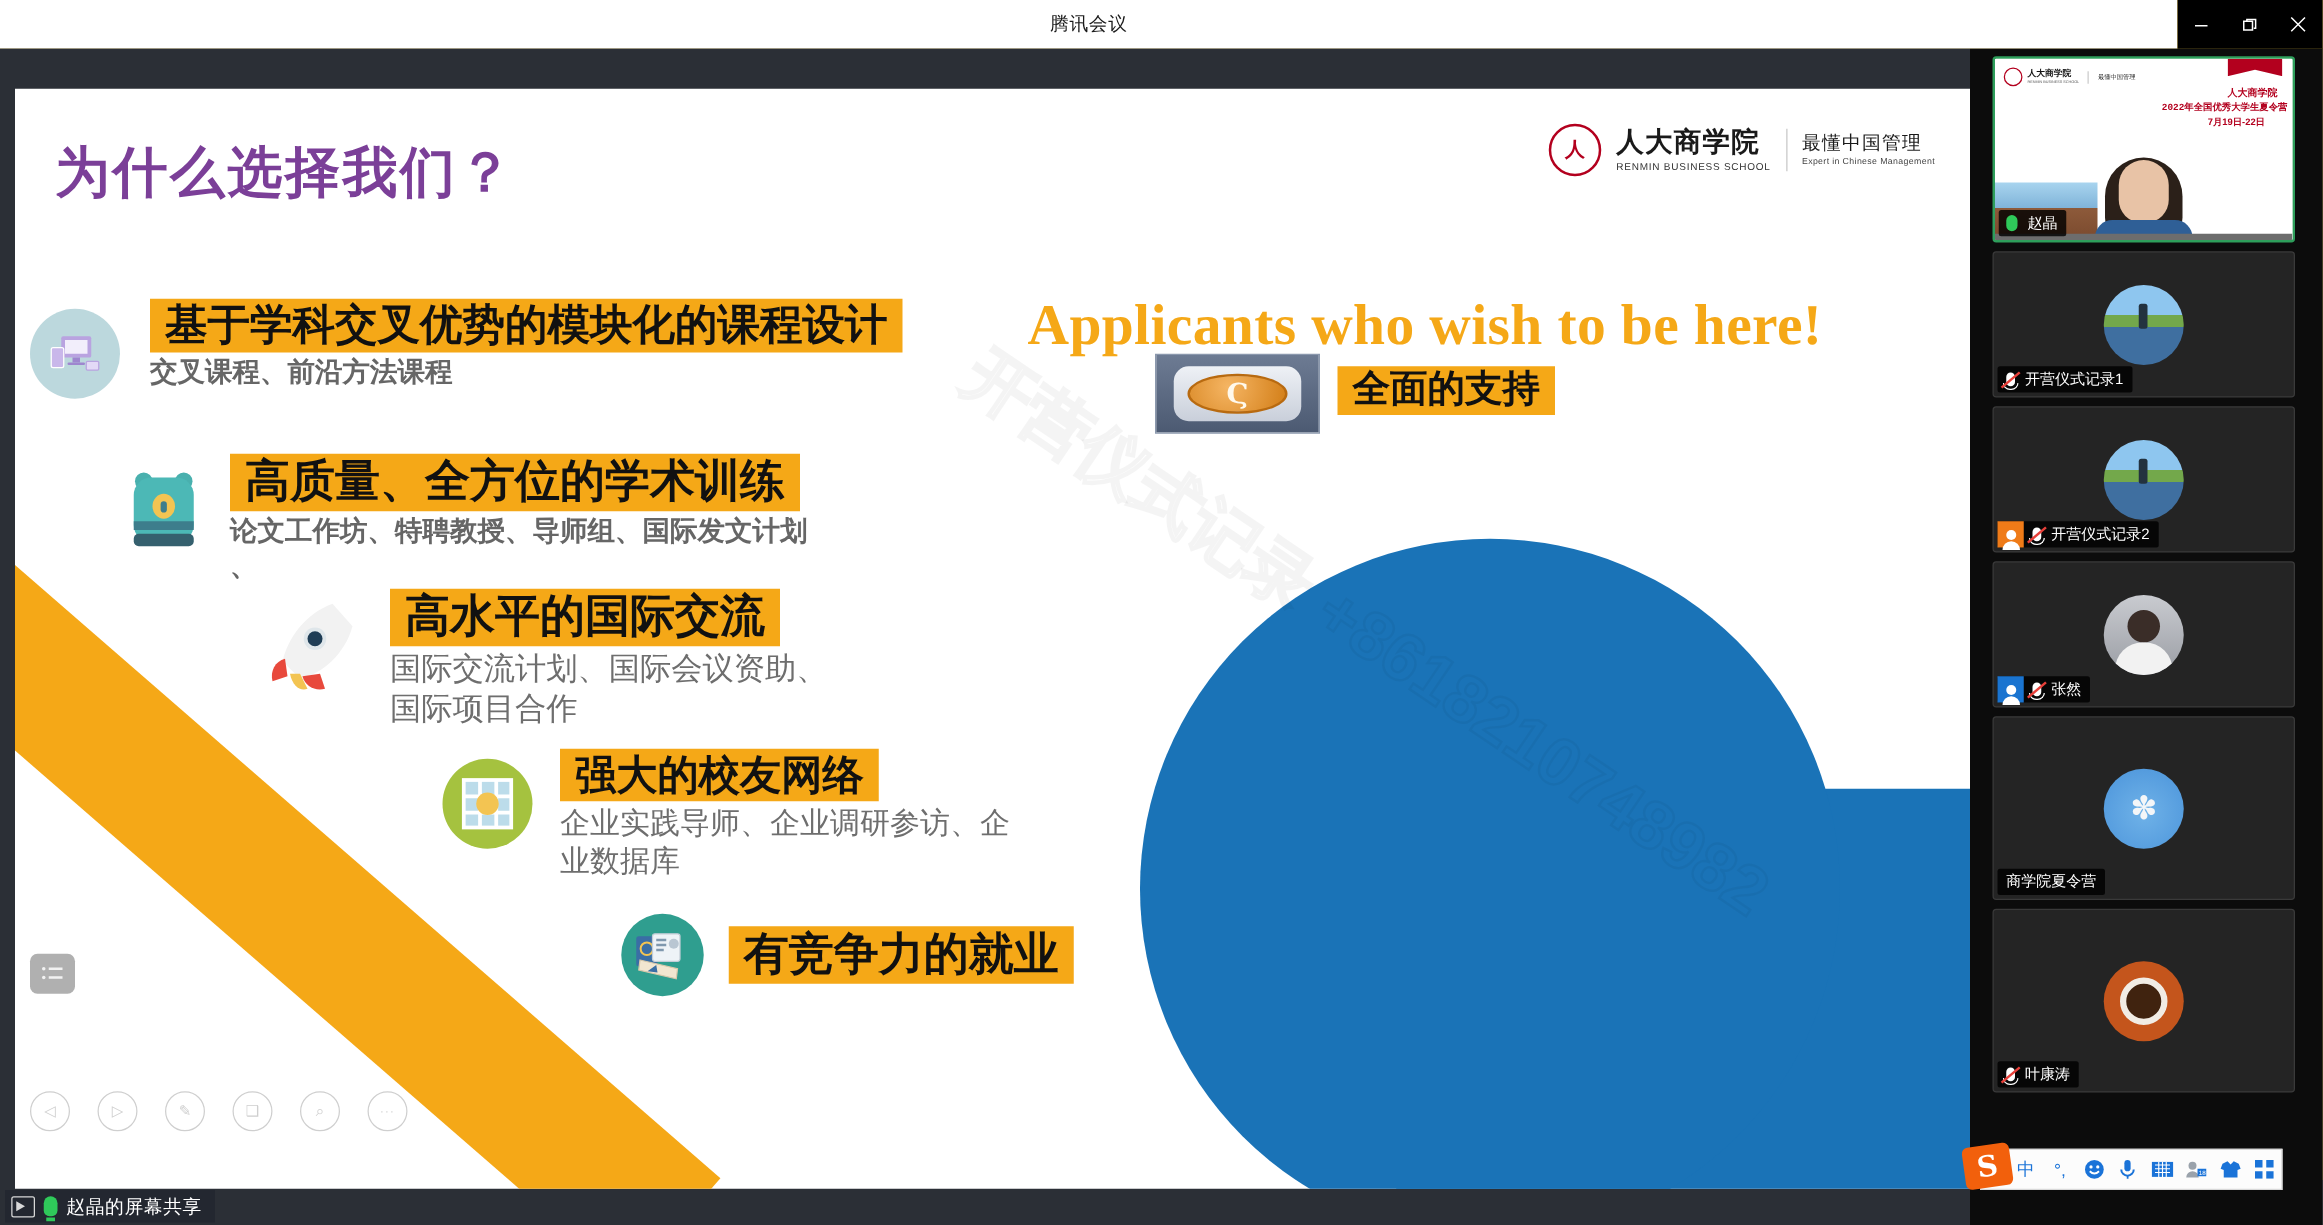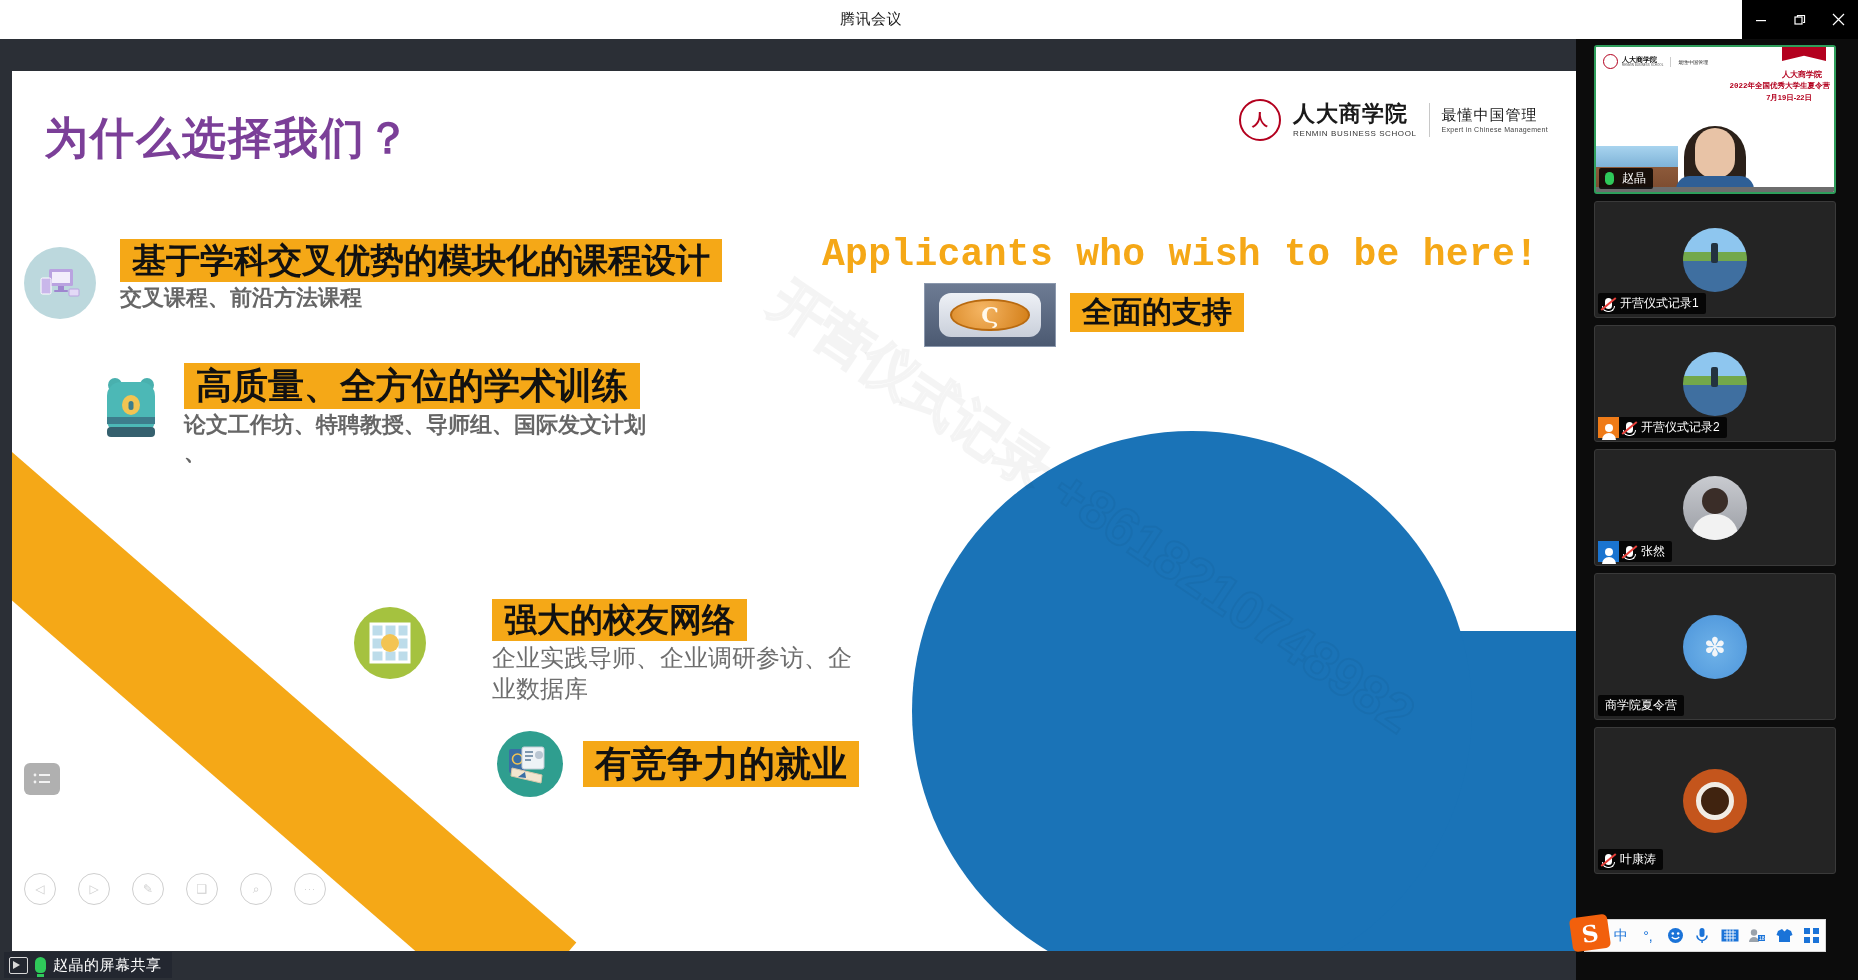--- a/index.html
+++ b/index.html
@@ -58,22 +58,22 @@
   
   .row{position:absolute;display:flex;align-items:flex-start;}
   .ico{flex:0 0 auto;border-radius:50%;display:flex;align-items:center;justify-content:center;}
   .hl{display:inline-block;background:#f5a817;color:#111;
       font-family:"DejaVu Serif","Liberation Serif",serif;font-weight:bold;
       padding:1px 12px;line-height:1.22;}
   .sub{color:#6e6e6e;line-height:1.28;margin-top:2px;
        font-family:"DejaVu Serif","Liberation Serif",serif;}
   .sub.bold{font-weight:bold;font-family:"Liberation Sans","DejaVu Sans",sans-serif;color:#666;}
 
-  .eng{position:absolute;color:#f5a817;font-weight:bold;font-size:38px;letter-spacing:.3px;
-       font-family:Liberation Mono, monospace;}
+  .eng{position:absolute;color:#f5a817;font-weight:bold;font-size:46px;letter-spacing:.3px;
+       font-family:Liberation Serif, serif;}
 
   .chip{position:absolute;background:linear-gradient(#6d7b93,#4c5a72);
         border:1px solid #8b98ad;display:flex;align-items:center;justify-content:center;}
   .chip-in{width:78%;height:72%;border-radius:12px;background:linear-gradient(#eef1f6,#c9cfda);
            display:flex;align-items:center;justify-content:center;}
   .chip-oval{width:74%;height:62%;border-radius:50%;
              background:radial-gradient(circle at 40% 30%,#f5b563,#d27d16);
              border:2px solid #b86a10;display:flex;align-items:center;justify-content:center;
              color:#fff9ec;font-size:22px;font-weight:bold;font-family:"DejaVu Serif",serif;}
 
@@ -249,22 +249,38 @@
                 <rect x="26.5" y="28" width="5" height="9" rx="2.5" fill="#3d7d8c"></rect>
               </svg>
             </div>
             <div style="margin-left:22px;">
               <div class="hl" style="font-size:36px;">高质量、全方位的学术训练</div>
               <div class="sub bold" style="font-size:22px;white-space:pre-line;">论文工作坊、特聘教授、导师组、国际发文计划
 、</div>
             </div>
           </div>
 
-
-          <div class="row" style="left:342px;top:528px;width:700px;gap:44px;">
+          <div class="row" style="left:200px;top:400px;width:700px;">
+            <div class="ico" style="width:78px;height:78px;border-radius:0;margin-top:6px;">
+              <svg width="74" height="78" viewBox="0 0 74 78">
+                <path d="M52 6 C30 14 16 34 12 52 l14 14 C44 62 62 46 68 24 Z" fill="#f2f2f2"></path>
+                <circle cx="38" cy="34" r="9" fill="#dfe6ea"></circle>
+                  <circle cx="38" cy="34" r="6" fill="#1f3d55"></circle>
+                <path d="M14 50 C6 52 2 60 4 68 l12-4 Z" fill="#e8493c"></path>
+                <path d="M28 64 C30 72 38 76 46 74 l-4-12 Z" fill="#e8493c"></path>
+                <path d="M18 62 C20 72 26 76 32 74 l-6-12 Z" fill="#f3c452"></path>
+              </svg>
+            </div>
+            <div style="margin-left:22px;">
+              <div class="hl" style="font-size:36px;">高水平的国际交流</div>
+              <div class="sub" style="font-size:25px;max-width:360px;">国际交流计划、国际会议资助、国际项目合作</div>
+            </div>
+          </div>
+
+          <div class="row" style="left:342px;top:528px;width:700px;">
             <div class="ico" style="width:72px;height:72px;background:#a5c23f;margin-top:8px;">
               <svg width="42" height="42" viewBox="0 0 42 42">
                 <rect x="2" y="2" width="38" height="38" fill="#bcdcea" stroke="#fff" stroke-width="3"></rect>
                 <path d="M15 2 V40 M28 2 V40 M2 15 H40 M2 28 H40" stroke="#fff" stroke-width="3"></path>
                 <circle cx="21" cy="21" r="9" fill="#f3c452"></circle>
               </svg>
             </div>
             <div style="margin-left:22px;">
               <div class="hl" style="font-size:33px;">强大的校友网络</div>
               <div class="sub" style="font-size:24px;max-width:370px;">企业实践导师、企业调研参访、企业数据库</div>

